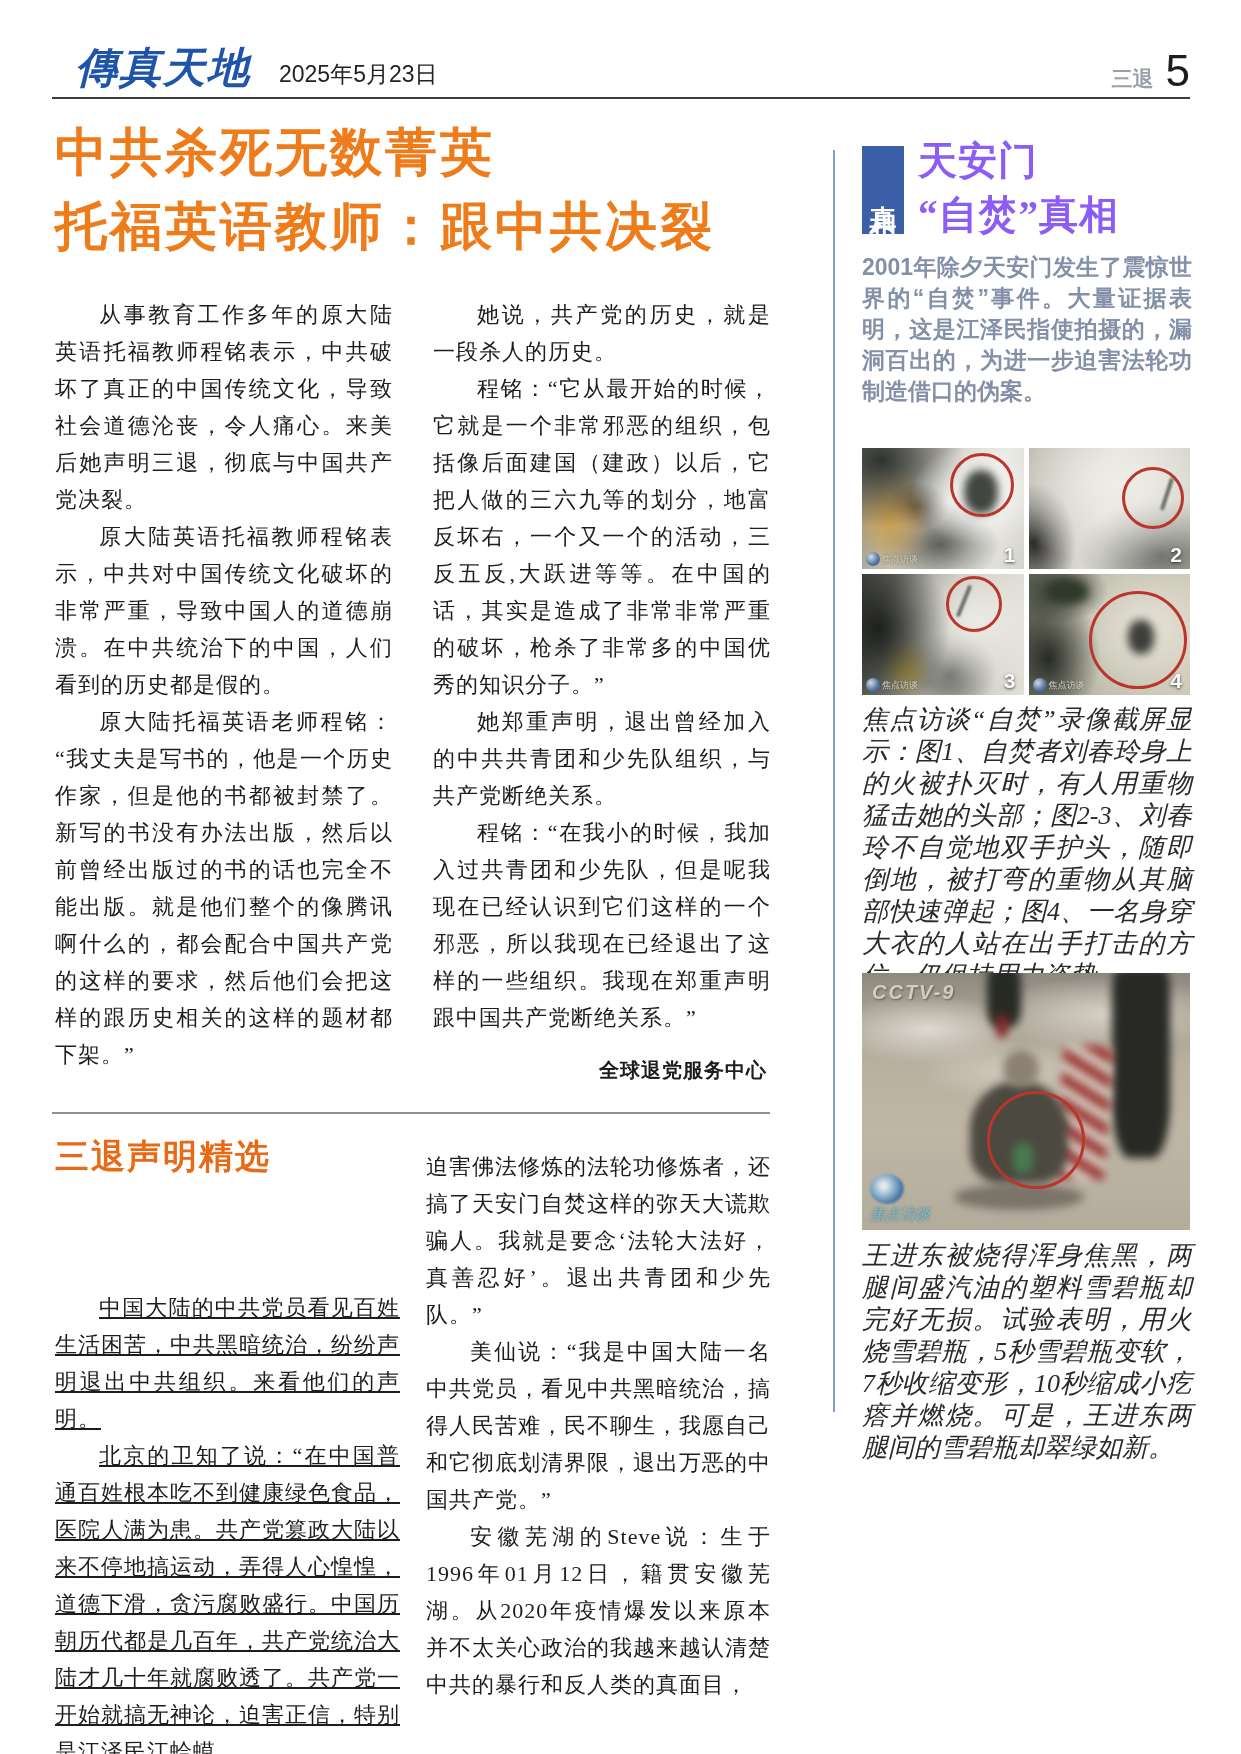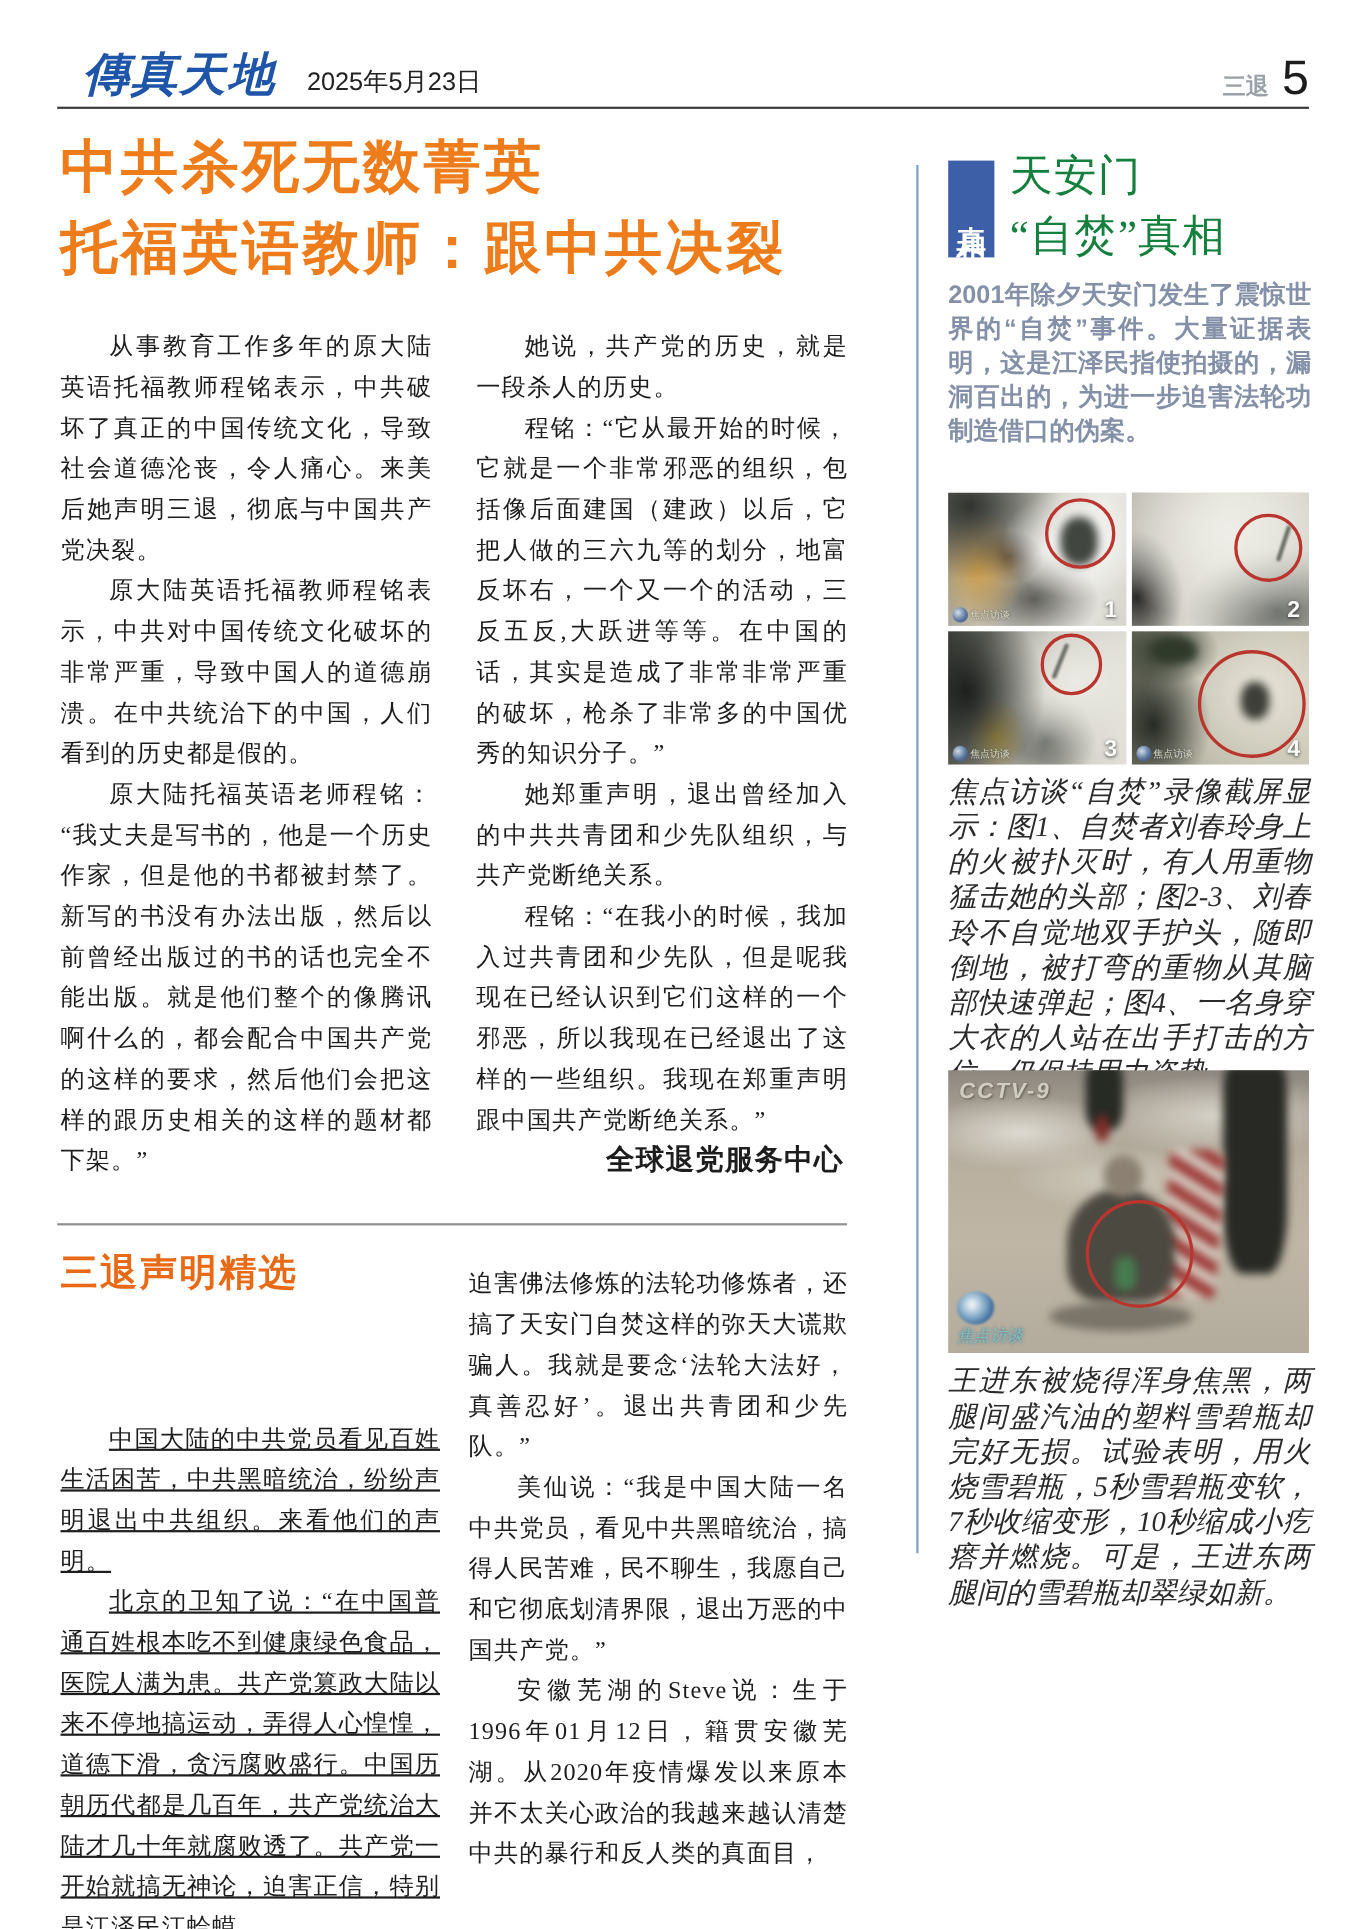--- a/index.html
+++ b/index.html
@@ -16,36 +16,36 @@
   .hdr-page{font-family:"Liberation Sans","DejaVu Sans",sans-serif;font-size:44px;color:#1c1c1c;}
   .hdr-rule{position:absolute;left:52px;top:97px;width:1138px;height:2px;background:#3c3c3c;}
 
   
   .m-title{position:absolute;left:55px;top:116px;font-weight:bold;color:#ee7c1a;
            font-size:52px;line-height:74px;letter-spacing:3px;}
   .cols{position:absolute;left:55px;top:296px;width:716px;display:flex;gap:40px;}
   .col{width:345px;font-size:22px;line-height:37px;text-align:justify;letter-spacing:1px;}
   .para{margin:0;text-indent:2em;}
   .para.cont{text-indent:0;}
-  .byline{margin-top:0;text-align:right;font-family:"Liberation Sans","DejaVu Sans",sans-serif;
-          font-weight:bold;font-size:26px;padding-right:4px;}
+  .byline{margin-top:16px;text-align:right;font-family:"Liberation Sans","DejaVu Sans",sans-serif;
+          font-weight:bold;font-size:20px;padding-right:4px;}
 
   .divider{position:absolute;left:52px;top:1112px;width:718px;height:2px;background:#8f8f8f;}
 
   
   .s-title{position:absolute;left:55px;top:1134px;font-weight:bold;font-size:34px;color:#e96a16;letter-spacing:2px;}
   .s-col1{position:absolute;left:55px;top:1289px;width:345px;font-size:22px;line-height:37px;text-align:justify;letter-spacing:1px;text-decoration:underline;}
   .s-col2{position:absolute;left:426px;top:1148px;width:345px;font-size:22px;line-height:37px;text-align:justify;letter-spacing:1px;}
 
   
   .v-rule{position:absolute;left:833px;top:150px;width:2px;height:1262px;background:#7f9ecb;}
   .tag{position:absolute;left:862px;top:146px;width:42px;height:88px;background:#3c5fa8;
        color:#fff;font-weight:bold;font-size:27px;writing-mode:vertical-rl;text-orientation:upright;
        display:flex;align-items:center;justify-content:center;letter-spacing:6px;}
-  .sb-title{position:absolute;left:918px;top:134px;font-weight:normal;font-size:39px;line-height:54px;color:#15803d;letter-spacing:1px;}
+  .sb-title{position:absolute;left:918px;top:134px;font-weight:bold;font-size:39px;line-height:54px;color:#8b5cf6;letter-spacing:1px;}
   .sb-intro{position:absolute;left:862px;top:252px;width:330px;
             font-family:"Liberation Sans","DejaVu Sans",sans-serif;font-weight:bold;
             font-size:23px;line-height:31px;color:#8390a8;text-align:justify;}
 
   .photo1{position:absolute;left:862px;top:448px;width:328px;display:grid;
           grid-template-columns:1fr 1fr;gap:5px;filter:contrast(.96) saturate(.9);}
   .panel{position:relative;height:121px;overflow:hidden;}
   .blob{position:absolute;filter:blur(4px);}
   .circle{position:absolute;border:3px solid #c82f27;border-radius:50%;}
   .pnum{position:absolute;right:8px;bottom:2px;color:#fff;font-family:"Liberation Sans",sans-serif;

